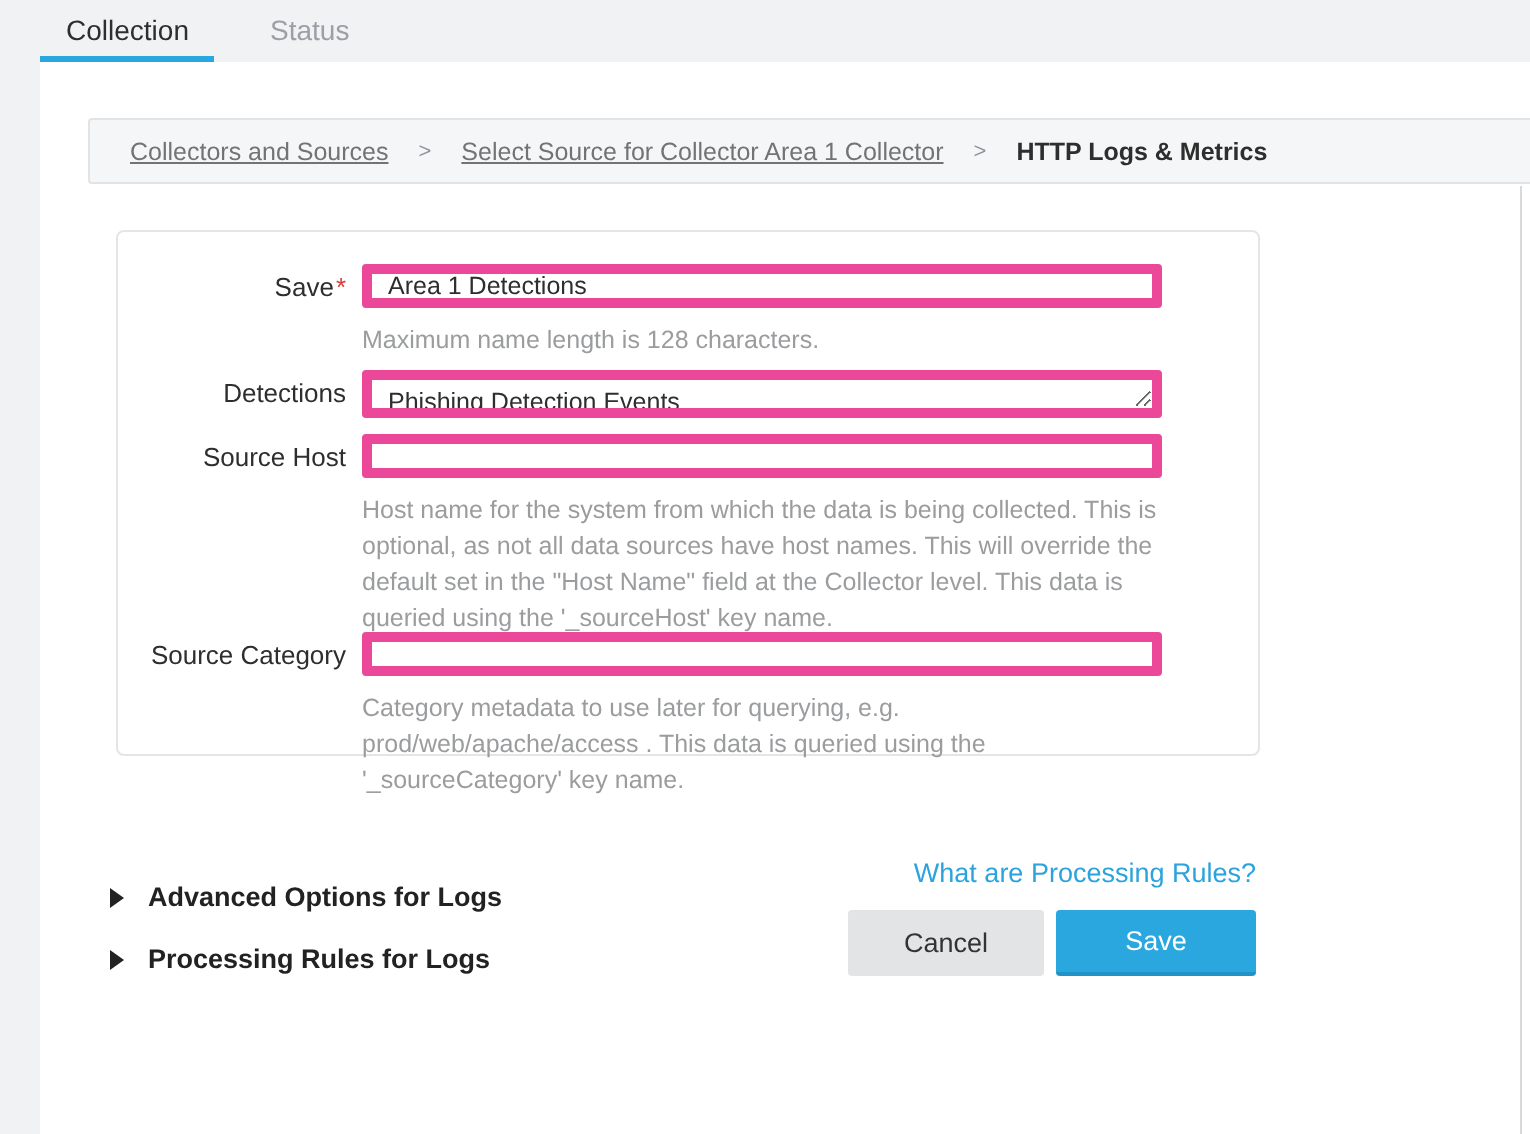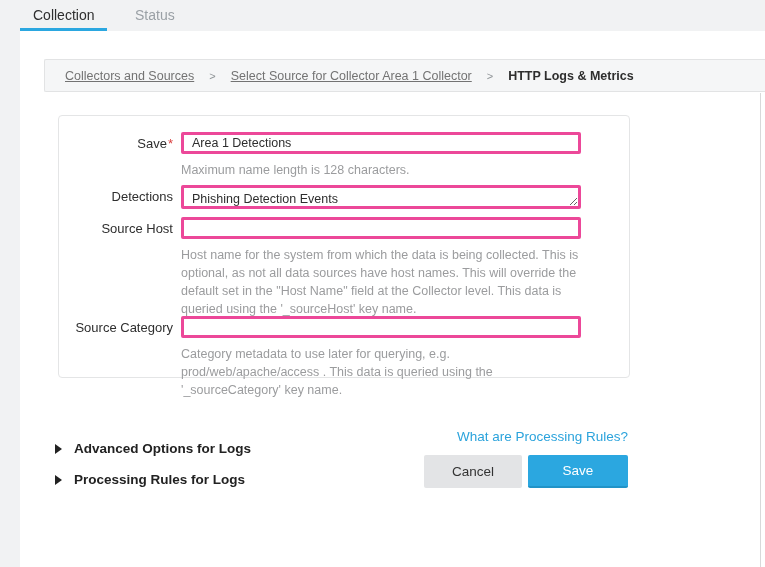--- a/index.html
+++ b/index.html
@@ -37,21 +37,21 @@
 
   
   .card {
     position: absolute; left: 38px; top: 84px; width: 572px; height: 263px;
     background: #fff; border: 1px solid #e4e5e6; border-radius: 4px;
   }
   .f-label { position: absolute; left: 0; width: 114px; text-align: right; font-size: 13px; color: #2e2e2e; }
   .req { color: #d9403f; margin-left: 1px; }
   .f-input, .f-textarea {
     position: absolute; left: 122px; width: 400px;
-    border: 3px solid #ec4899; border-radius: 2px;
+    border: 5px solid #ec4899; border-radius: 2px;
     font-family: "Liberation Sans", sans-serif; font-size: 12.5px; color: #2e2e2e;
     padding: 2px 8px; background: #fff; outline: none;
   }
   .f-input { height: 22px; }
   .f-textarea { height: 24px; resize: both; overflow: hidden; line-height: 18px; }
   .f-help { position: absolute; left: 122px; width: 402px; font-size: 12.5px; color: #9b9c9e; line-height: 1.45; }
 
   #row-name-label { top: 20px; }
   #input-name { top: 16px; }
   #help-name { top: 45px; }

